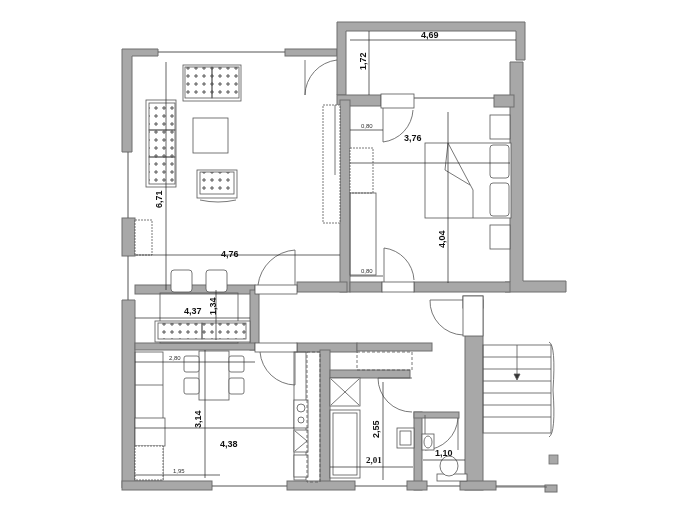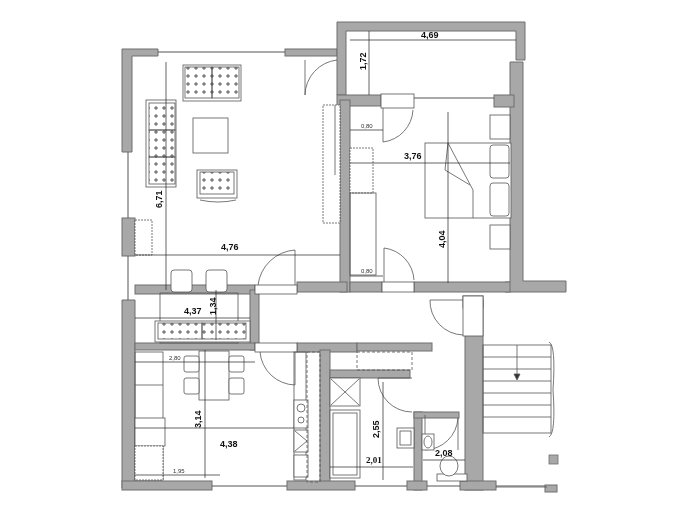--- a/index.html
+++ b/index.html
@@ -205,29 +205,29 @@
     <line x1="135" y1="428" x2="294" y2="428"></line>
     <line x1="135" y1="475" x2="220" y2="475"></line>
     <line x1="383" y1="382" x2="383" y2="480"></line>
     <line x1="330" y1="467" x2="413" y2="467"></line>
     <line x1="423" y1="460" x2="465" y2="460"></line>
   </g>
 
   <rect x="549" y="455" width="9" height="9" fill="#a8a8a8" stroke="#6e6e6e" stroke-width="0.8"></rect>
 </svg>
 
-<div class="lbl big" style="left:221px;top:243px;text-align:right;">4,76</div>
+<div class="lbl big" style="left:221px;top:250px;text-align:right;">4,76</div>
 <div class="lbl big rot" style="left:155px;top:208px;">6,71</div>
 <div class="lbl big" style="left:421px;top:31px;">4,69</div>
 <div class="lbl big rot" style="left:359px;top:70px;">1,72</div>
-<div class="lbl big" style="left:404px;top:152px;">3,76</div>
+<div class="lbl big" style="left:404px;top:134px;">3,76</div>
 <div class="lbl big rot" style="left:438px;top:248px;">4,04</div>
 <div class="lbl small" style="left:361px;top:123px;">0,80</div>
 <div class="lbl small" style="left:361px;top:268px;">0,80</div>
 <div class="lbl big" style="left:184px;top:307px;">4,37</div>
 <div class="lbl big rot" style="left:209px;top:315px;">1,34</div>
 <div class="lbl small" style="left:169px;top:355px;">2,80</div>
 <div class="lbl big" style="left:220px;top:440px;">4,38</div>
 <div class="lbl big rot" style="left:194px;top:428px;">3,14</div>
 <div class="lbl small" style="left:173px;top:468px;">1,95</div>
 <div class="lbl big" style="left:366px;top:456px;font-family:Liberation Serif, serif;">2,01</div>
 <div class="lbl big rot" style="left:372px;top:438px;">2,55</div>
-<div class="lbl big" style="left:435px;top:449px;">2,08</div>
+<div class="lbl big" style="left:435px;top:449px;">1,10</div>
 
 </body></html>

